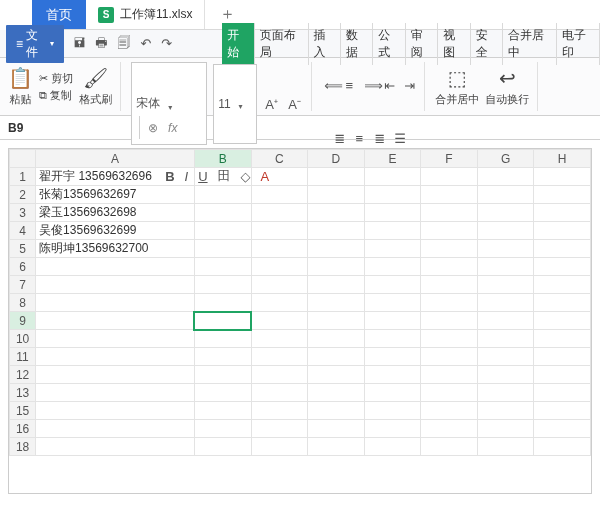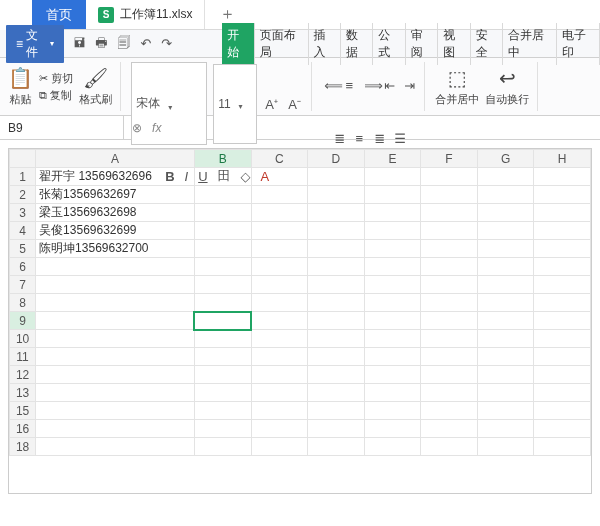--- a/index.html
+++ b/index.html
@@ -29,21 +29,21 @@
   .font-sel, .size-sel { border: 1px solid #c9c9c9; background: #fff; padding: 1px 5px; font-size: 12px; display: inline-flex; align-items: center; gap: 4px; }
   .font-sel { width: 76px; }
   .size-sel { width: 44px; }
   .tri-down { font-size: 8px; color: #666; }
   .row-btns { display: flex; align-items: center; gap: 6px; color: #555; font-size: 13px; }
   .row-btns span { padding: 16px 2px; align-items: flex-end; }
   .stackgroup { display: flex; flex-direction: column; gap: 4px; }
   .align-grid span { width: 14px; display: inline-block; text-align: center; }
 
   .namebox-row { display: flex; align-items: center; border-bottom: 1px solid #d0d0d0; height: 24px; background: #fff; }
-  .namebox { width: 124px; border-right: 1px solid #d0d0d0; padding: 0 8px; display: flex; align-items: center; height: 100%; }
+  .namebox { width: 140px; border-right: 1px solid #d0d0d0; padding: 0 8px; display: flex; align-items: center; height: 100%; font-weight: bold; }
   .fx-area { display: flex; align-items: center; gap: 10px; padding: 0 8px; color: #888; }
   .fx-area .fx { font-style: italic; }
 
   .sheet-area { position: relative; margin: 8px; border: 1px solid #ccc; height: 346px; overflow: hidden; }
   .grid { border-collapse: collapse; table-layout: fixed; width: 100%; }
   .grid th, .grid td { border: 1px solid #e3e3e3; height: 18px; font-size: 12px; font-weight: normal; color: #333; }
   .grid thead th { background: #f3f3f3; text-align: center; color: #555; }
   .grid tbody th { background: #f3f3f3; text-align: center; color: #555; width: 24px; font-weight: normal; }
   .grid td { padding: 0 3px; text-align: left; }
   .col-A { width: 146px; }

